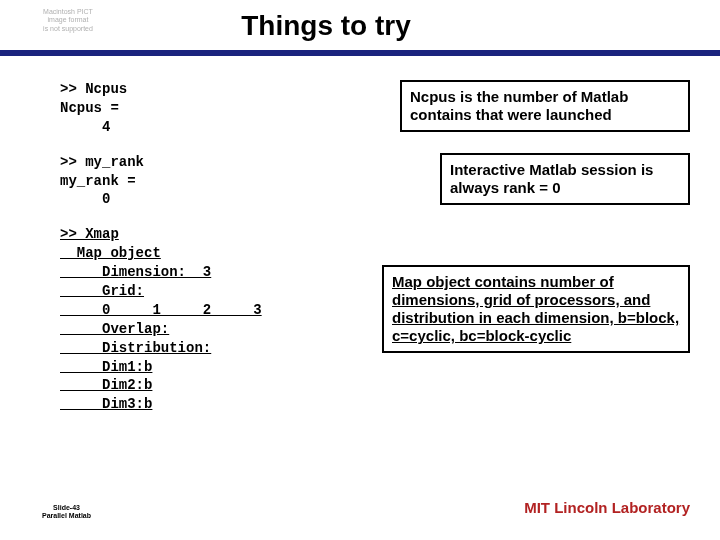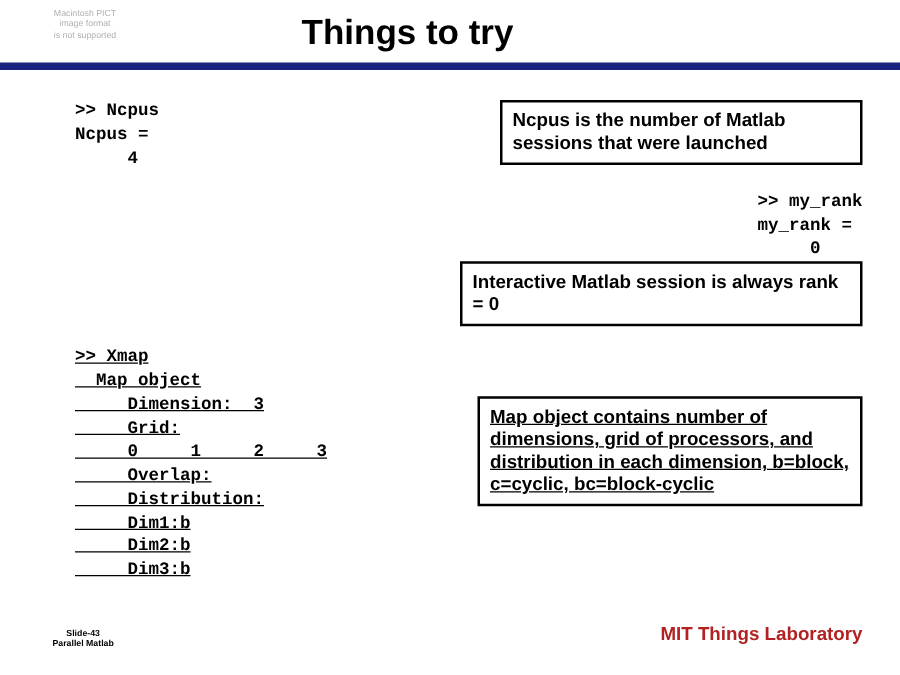--- a/index.html
+++ b/index.html
@@ -3,26 +3,26 @@
 <meta charset="utf-8">
 <style>
   * { box-sizing: border-box; margin: 0; padding: 0; }
   html, body { width: 720px; height: 540px; background: #fff; font-family: Arial, Helvetica, sans-serif; color: #000; }
   .slide { position: relative; width: 720px; height: 540px; }
   .pict-placeholder { position: absolute; left: 28px; top: 8px; width: 80px; font-size: 7px; line-height: 1.2; color: #b0b0b0; text-align: center; }
   .title { position: absolute; top: 10px; left: 0; width: 652px; text-align: center; font-size: 28px; font-weight: bold; }
   .hr { position: absolute; left: 0; top: 50px; width: 720px; height: 6px; background: #1a237e; }
   .content { position: absolute; left: 60px; top: 80px; right: 30px; bottom: 60px; }
   .row1 { display: flex; align-items: flex-start; margin-bottom: 16px; }
-  .row2 { display: flex; align-items: flex-end; margin-bottom: 16px; flex-direction: column; }
+  .row2 { display: flex; align-items: flex-start; margin-bottom: 16px; }
   .row3 { display: flex; align-items: flex-start; text-decoration: underline; }
   .code { font-family: "Courier New", Courier, monospace; font-size: 14px; font-weight: bold; white-space: pre; line-height: 1.35; flex: 0 0 auto; }
   .note-box { border: 2px solid #000; background: #fff; padding: 6px 8px; font-size: 15px; font-weight: bold; line-height: 1.2; }
   .note1 { margin-left: auto; width: 290px; }
-  .note2 { margin-left: auto; width: 322px; }
+  .note2 { margin-left: auto; width: 250px; }
   .note3 { margin-left: auto; width: 308px; margin-top: 40px; }
   .footer-left { position: absolute; left: 42px; bottom: 20px; font-size: 7px; line-height: 1.15; text-align: center; font-weight: bold; }
   .footer-right { position: absolute; right: 30px; bottom: 24px; color: #b22222; font-size: 15px; font-weight: bold; }
 </style>
 </head>
 <body>
 
 <div class="slide">
 
   <div class="pict-placeholder">
@@ -33,21 +33,21 @@
 
   <div class="title">Things to try</div>
   <div class="hr"></div>
 
   <div class="content">
 
     <div class="row1">
       <div class="code">&gt;&gt; Ncpus
 Ncpus =
      4</div>
-      <div class="note-box note1">Ncpus is the number of Matlab sessions that were launched</div>
+      <div class="note-box note1">Ncpus is the number of Matlab contains that were launched</div>
     </div>
 
     <div class="row2">
       <div class="code">&gt;&gt; my_rank
 my_rank =
      0</div>
       <div class="note-box note2">Interactive Matlab session is always rank = 0</div>
     </div>
 
     <div class="row3">
@@ -63,15 +63,15 @@
      Dim3:b</div>
       <div class="note-box note3">Map object contains number of dimensions, grid of processors, and distribution in each dimension, b=block, c=cyclic, bc=block-cyclic</div>
     </div>
 
   </div>
 
   <div class="footer-left">
     <div>Slide-43</div>
     <div>Parallel Matlab</div>
   </div>
-  <div class="footer-right">MIT Things Laboratory</div>
+  <div class="footer-right">MIT Lincoln Laboratory</div>
 
 </div>
 
 </body></html>

